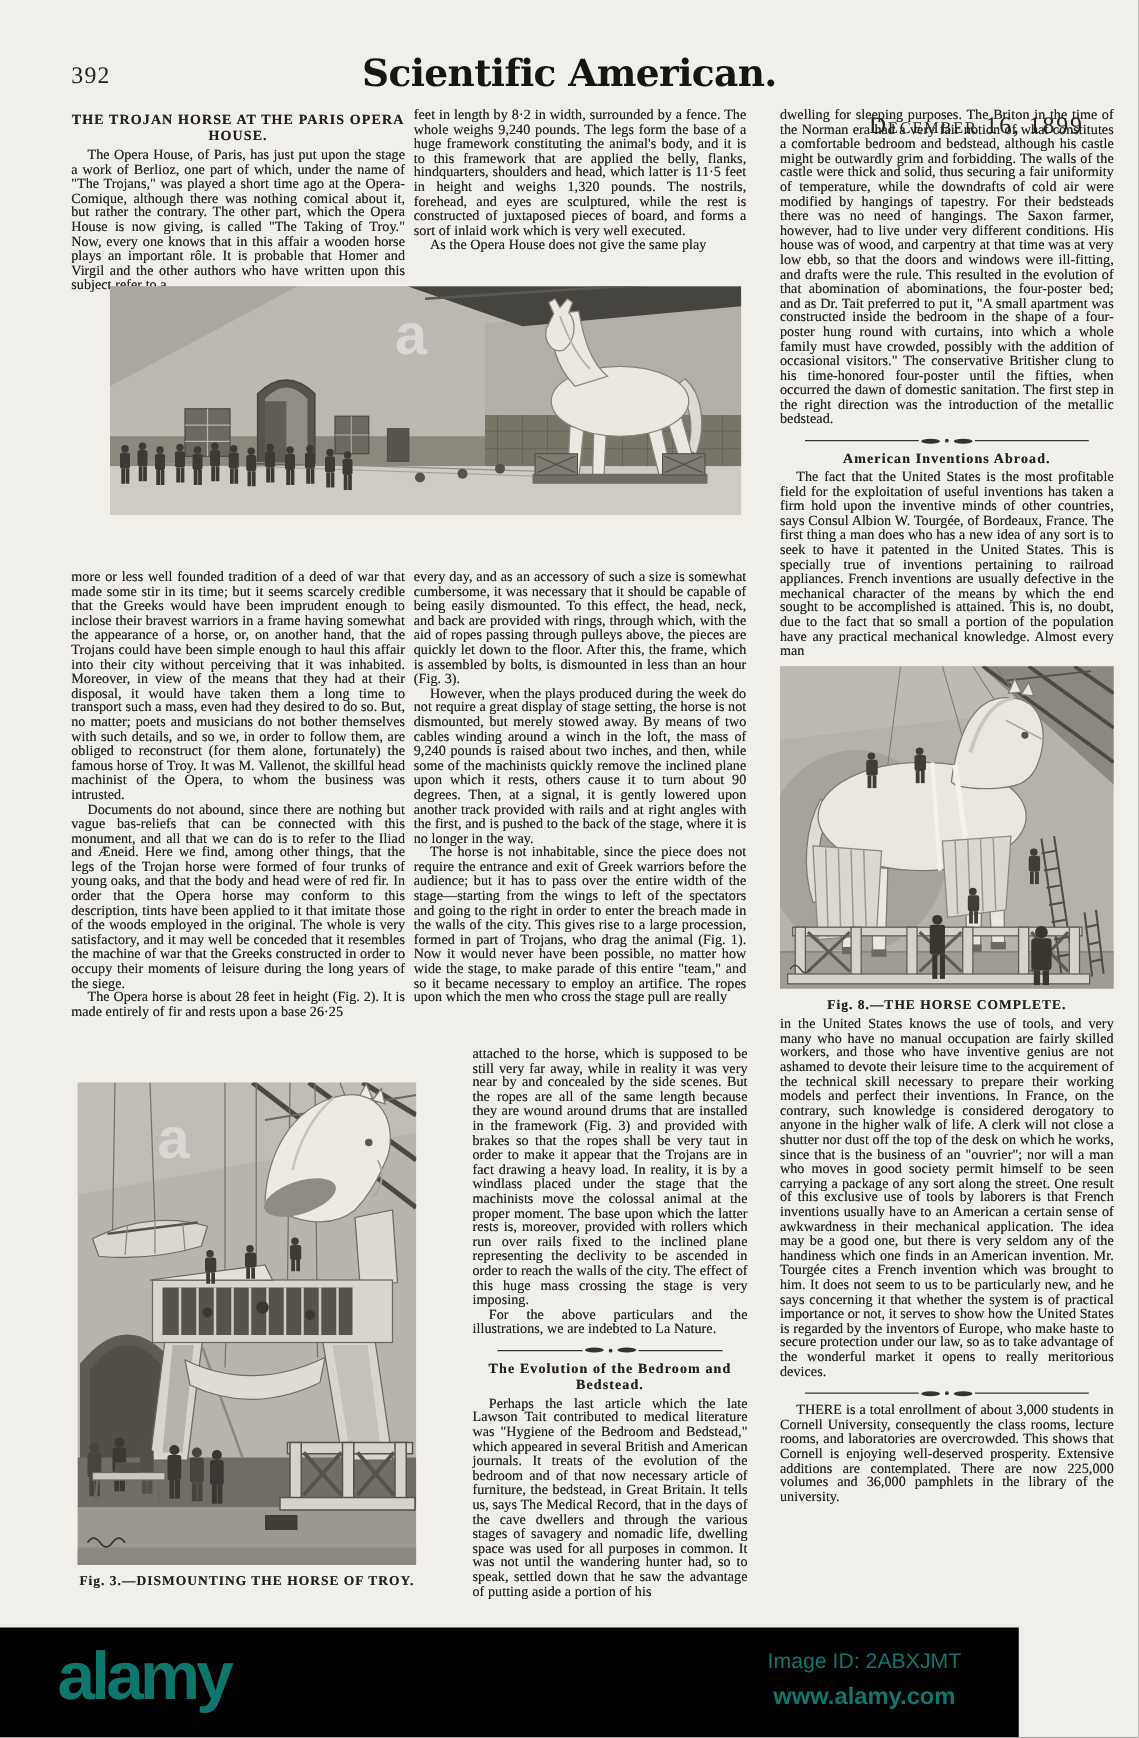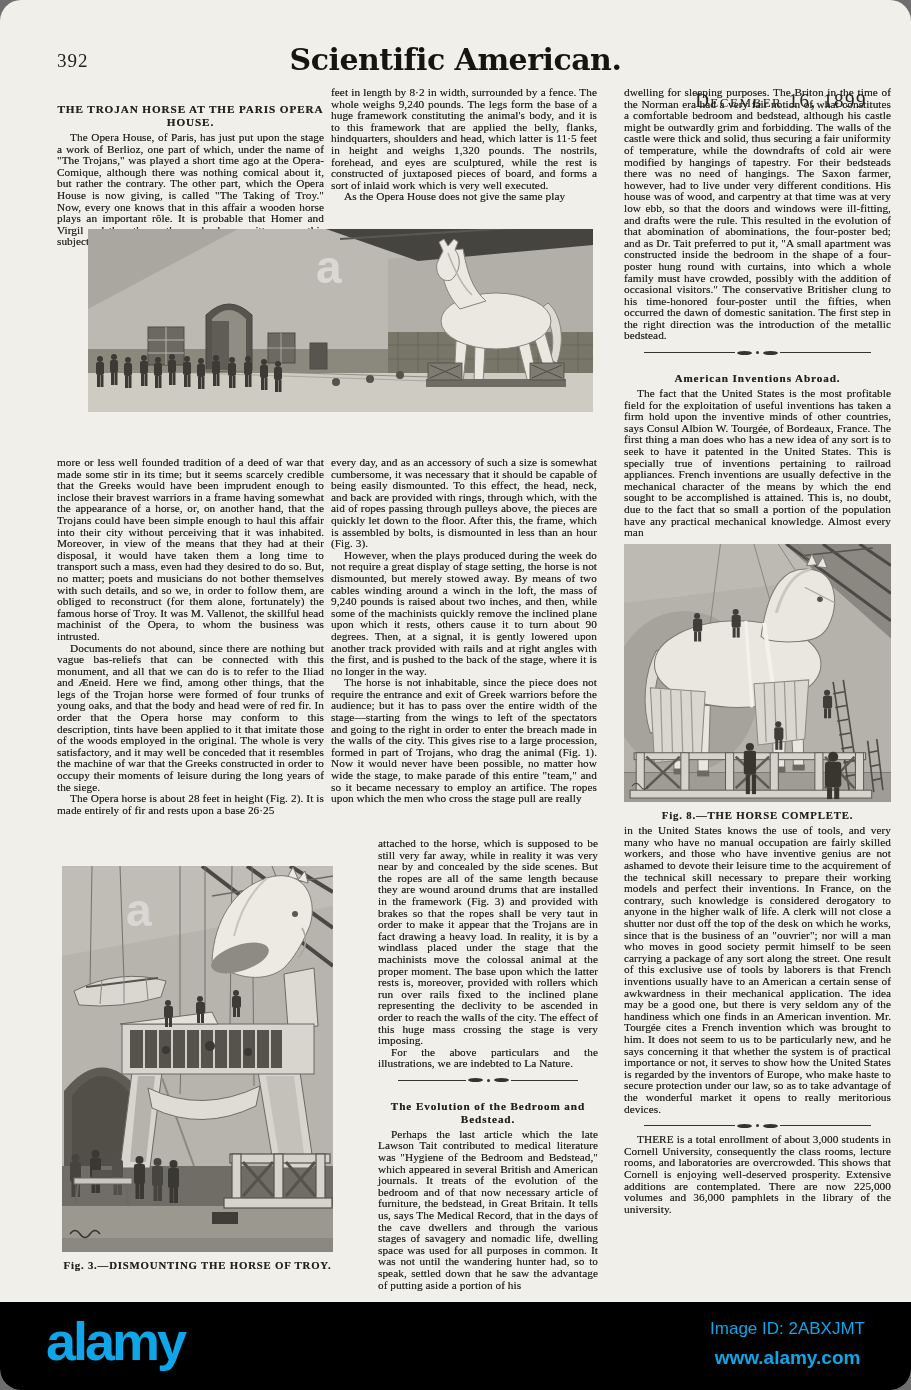--- a/index.html
+++ b/index.html
@@ -1,53 +1,53 @@
 <!DOCTYPE html>
 <html><head>
 <meta charset="utf-8">
 <style>
   * { margin:0; padding:0; box-sizing:border-box; }
   html,body { background:#6e6e6e; }
   .page {
     position:relative; width:911px; height:1390px; margin:0 auto;
     background:#f1efe9; overflow:hidden;
-    font-family:"Liberation Serif", serif; color:#23221d;border-radius:21px;
+    font-family:"Liberation Serif", serif; color:#23221d;
   }
   .pagenum { position:absolute; left:57px; top:50px; font-size:19px; letter-spacing:1px; }
   .masthead {
     position:absolute; left:0; right:0; top:42px; text-align:center;
     font-family:"DejaVu Serif", serif; font-weight:bold; font-size:30px;
     letter-spacing:-0.5px; color:#16150f;
   }
   .issue-date {
     position:absolute; right:44px; top:50px; font-size:19px;
     font-variant:small-caps; letter-spacing:1.5px;margin-top:40px;
   }
   .txt { position:absolute; font-size:11.3px; line-height:11.6px; text-align:justify;
          letter-spacing:0.04px; text-shadow:0 0 0.45px rgba(30,29,24,.6); }
   .txt p { margin:0; text-indent:13px; }
   .txt p.cont { text-indent:0; }
   .art-title, .sec-head {
     font-weight:bold; text-align:center; font-size:11.2px; line-height:13px;
-    letter-spacing:0.9px; margin:16px 0 3px; text-indent:0;
+    letter-spacing:0.9px; margin:3px 0 3px; text-indent:0;
   }
   .orn { display:flex; align-items:center; margin:7px 20px 5px; height:7px; }
   .orn::before, .orn::after { content:""; flex:1; height:1px; background:#34332e; }
   .orn .lens { width:15px; height:4px; background:#34332e; border-radius:50%; margin:0 2px; }
   .orn .dot  { width:3px;  height:3px; background:#34332e; border-radius:50%; margin:0 2px; }
   figure.fig { position:absolute; margin:0; }
   figure.fig svg, figure.infig svg { display:block; width:100%; }
   figure.infig { margin:5px 0 4px; }
   .figcap {
     font-weight:bold; text-align:center; font-size:10.8px; line-height:12.5px;
     letter-spacing:0.8px; margin-top:7px; text-shadow:0 0 0.4px rgba(30,29,24,.55);
   }
   .alamy-bar {
-    position:absolute; left:0; top:1302px; width:911px; height:88px; background:#000;
-    color:#0ea5e9; font-family:"Liberation Sans", sans-serif;
+    position:absolute; left:0; top:1302px; width:815px; height:88px; background:#000;
+    color:#0f766e; font-family:"Liberation Sans", sans-serif;
   }
   .alamy-logo { position:absolute; left:46px; top:8px; font-size:54px; font-weight:bold; letter-spacing:-3px; }
   .alamy-meta { position:absolute; right:46px; top:17px; text-align:center; }
   .alamy-id  { font-size:17px; font-weight:300; }
   .alamy-url { font-size:19px; font-weight:bold; margin-top:8px; }
 </style>
 </head>
 <body>
 
 <div class="page">

